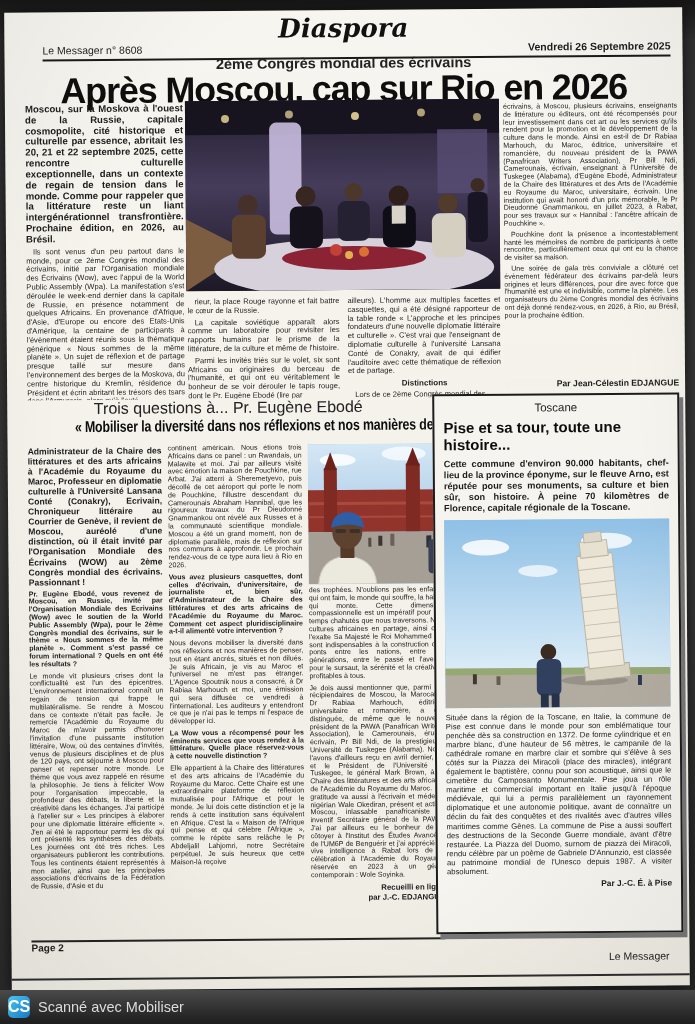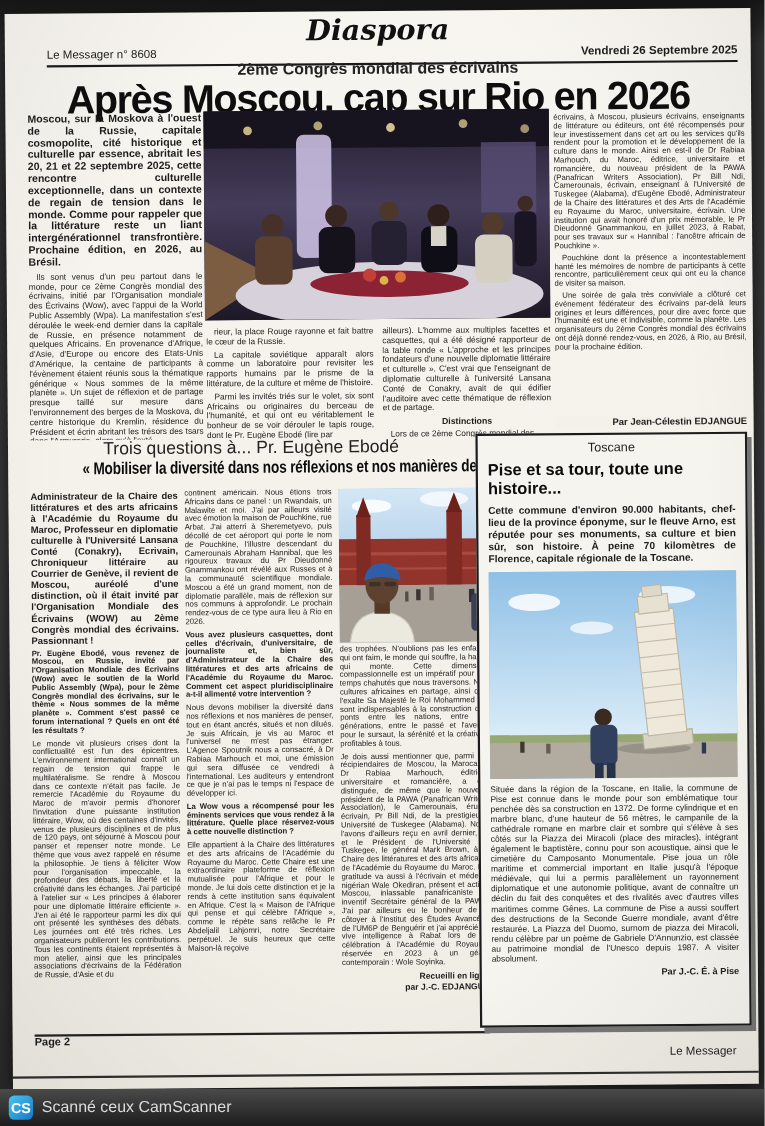--- a/index.html
+++ b/index.html
@@ -72,21 +72,21 @@
   .tos-intro{font-weight:700;font-size:9.2px;line-height:1.22;margin-bottom:5px;}
   .tos-photo{width:100%;height:188px;margin-bottom:5px;background:#8fc0e6;}
   .tos-photo svg{display:block;width:100%;height:100%;}
   .tos-cap{font-size:7.7px;line-height:1.18;}
   .tos-by{text-align:right;font-weight:700;font-size:8.4px;margin-top:3px;}
 
   
   .scanbar{position:absolute;left:0;right:0;bottom:0;height:34px;z-index:6;
     background:linear-gradient(180deg,#4a4a4a,#1d1d1d);display:flex;align-items:center;gap:8px;padding-left:8px;}
   .cs-logo{width:22px;height:22px;border-radius:5px;flex:0 0 auto;
-    background:linear-gradient(135deg,#49c6f2,#1878c2);color:#fff;font-weight:800;font-size:13px;
+    background:linear-gradient(135deg,#49c6f2,#1878c2);color:#fff;font-weight:800;font-size:16px;
     display:flex;align-items:center;justify-content:center;}
   .scan-label{color:#dcdcdc;font-size:14.5px;}
 </style>
 </head>
 <body>
 
 <div class="page">
 
   <div class="diaspora">Diaspora</div>
   <div class="mast-row">
@@ -264,14 +264,14 @@
     <div class="tos-by">Par J.-C. É. à Pise</div>
   </div>
 
   <div class="page-num">Page 2</div>
   <div class="brand">Le Messager</div>
   <div class="bottom-rule"></div>
 </div>
 
 <div class="scanbar">
   <div class="cs-logo">CS</div>
-  <div class="scan-label">Scanné ceux CamScanner</div>
+  <div class="scan-label">Scanné avec Mobiliser</div>
 </div>
 
 </body></html>

